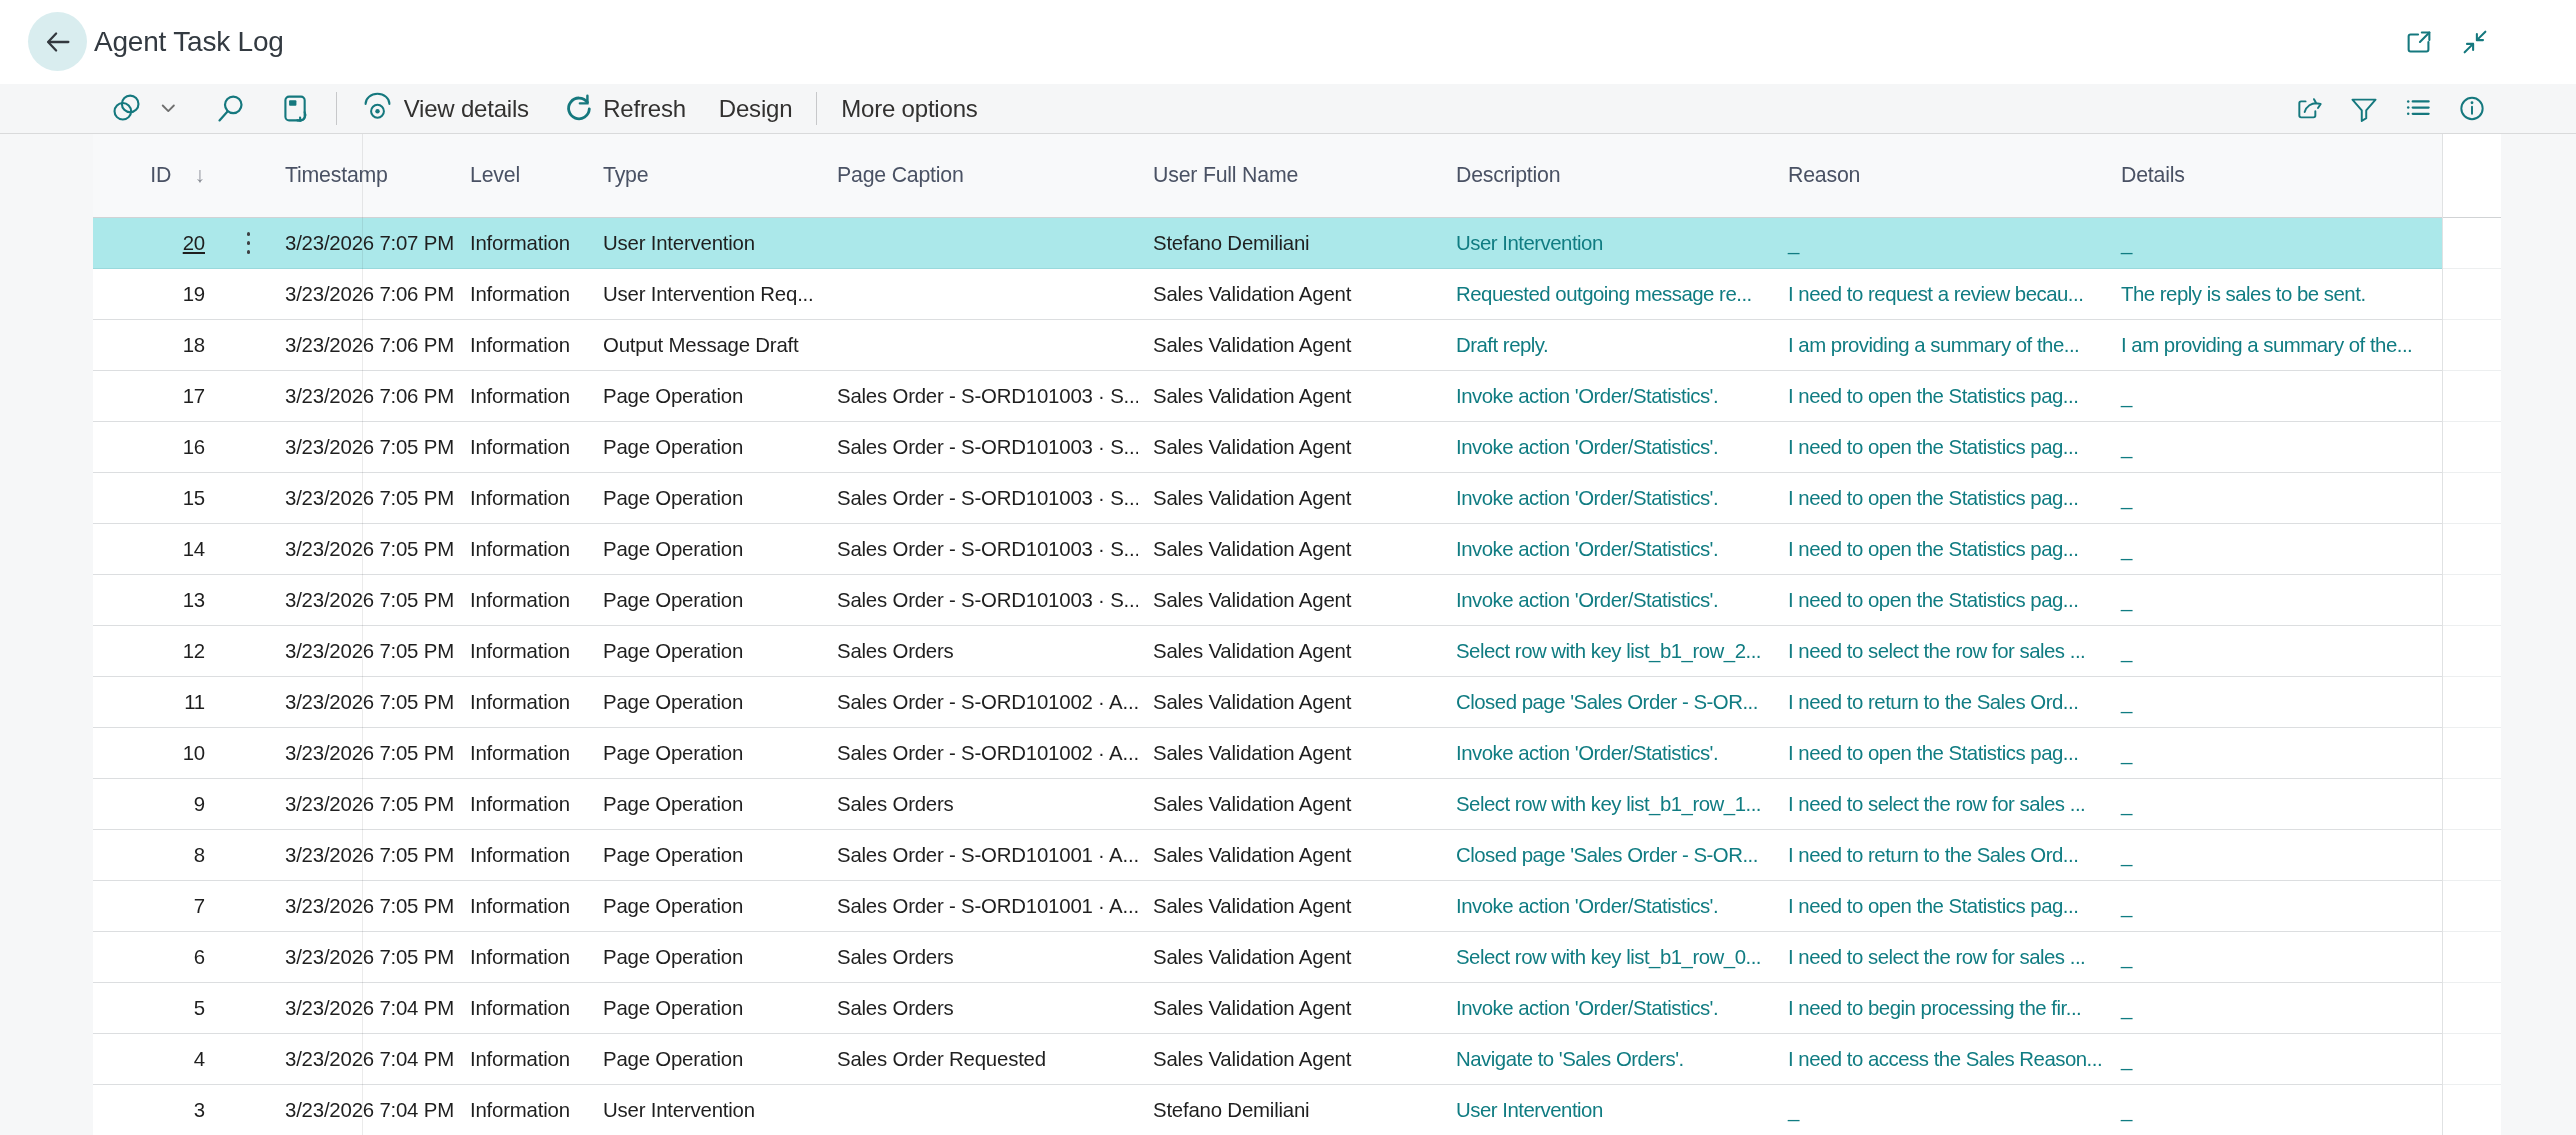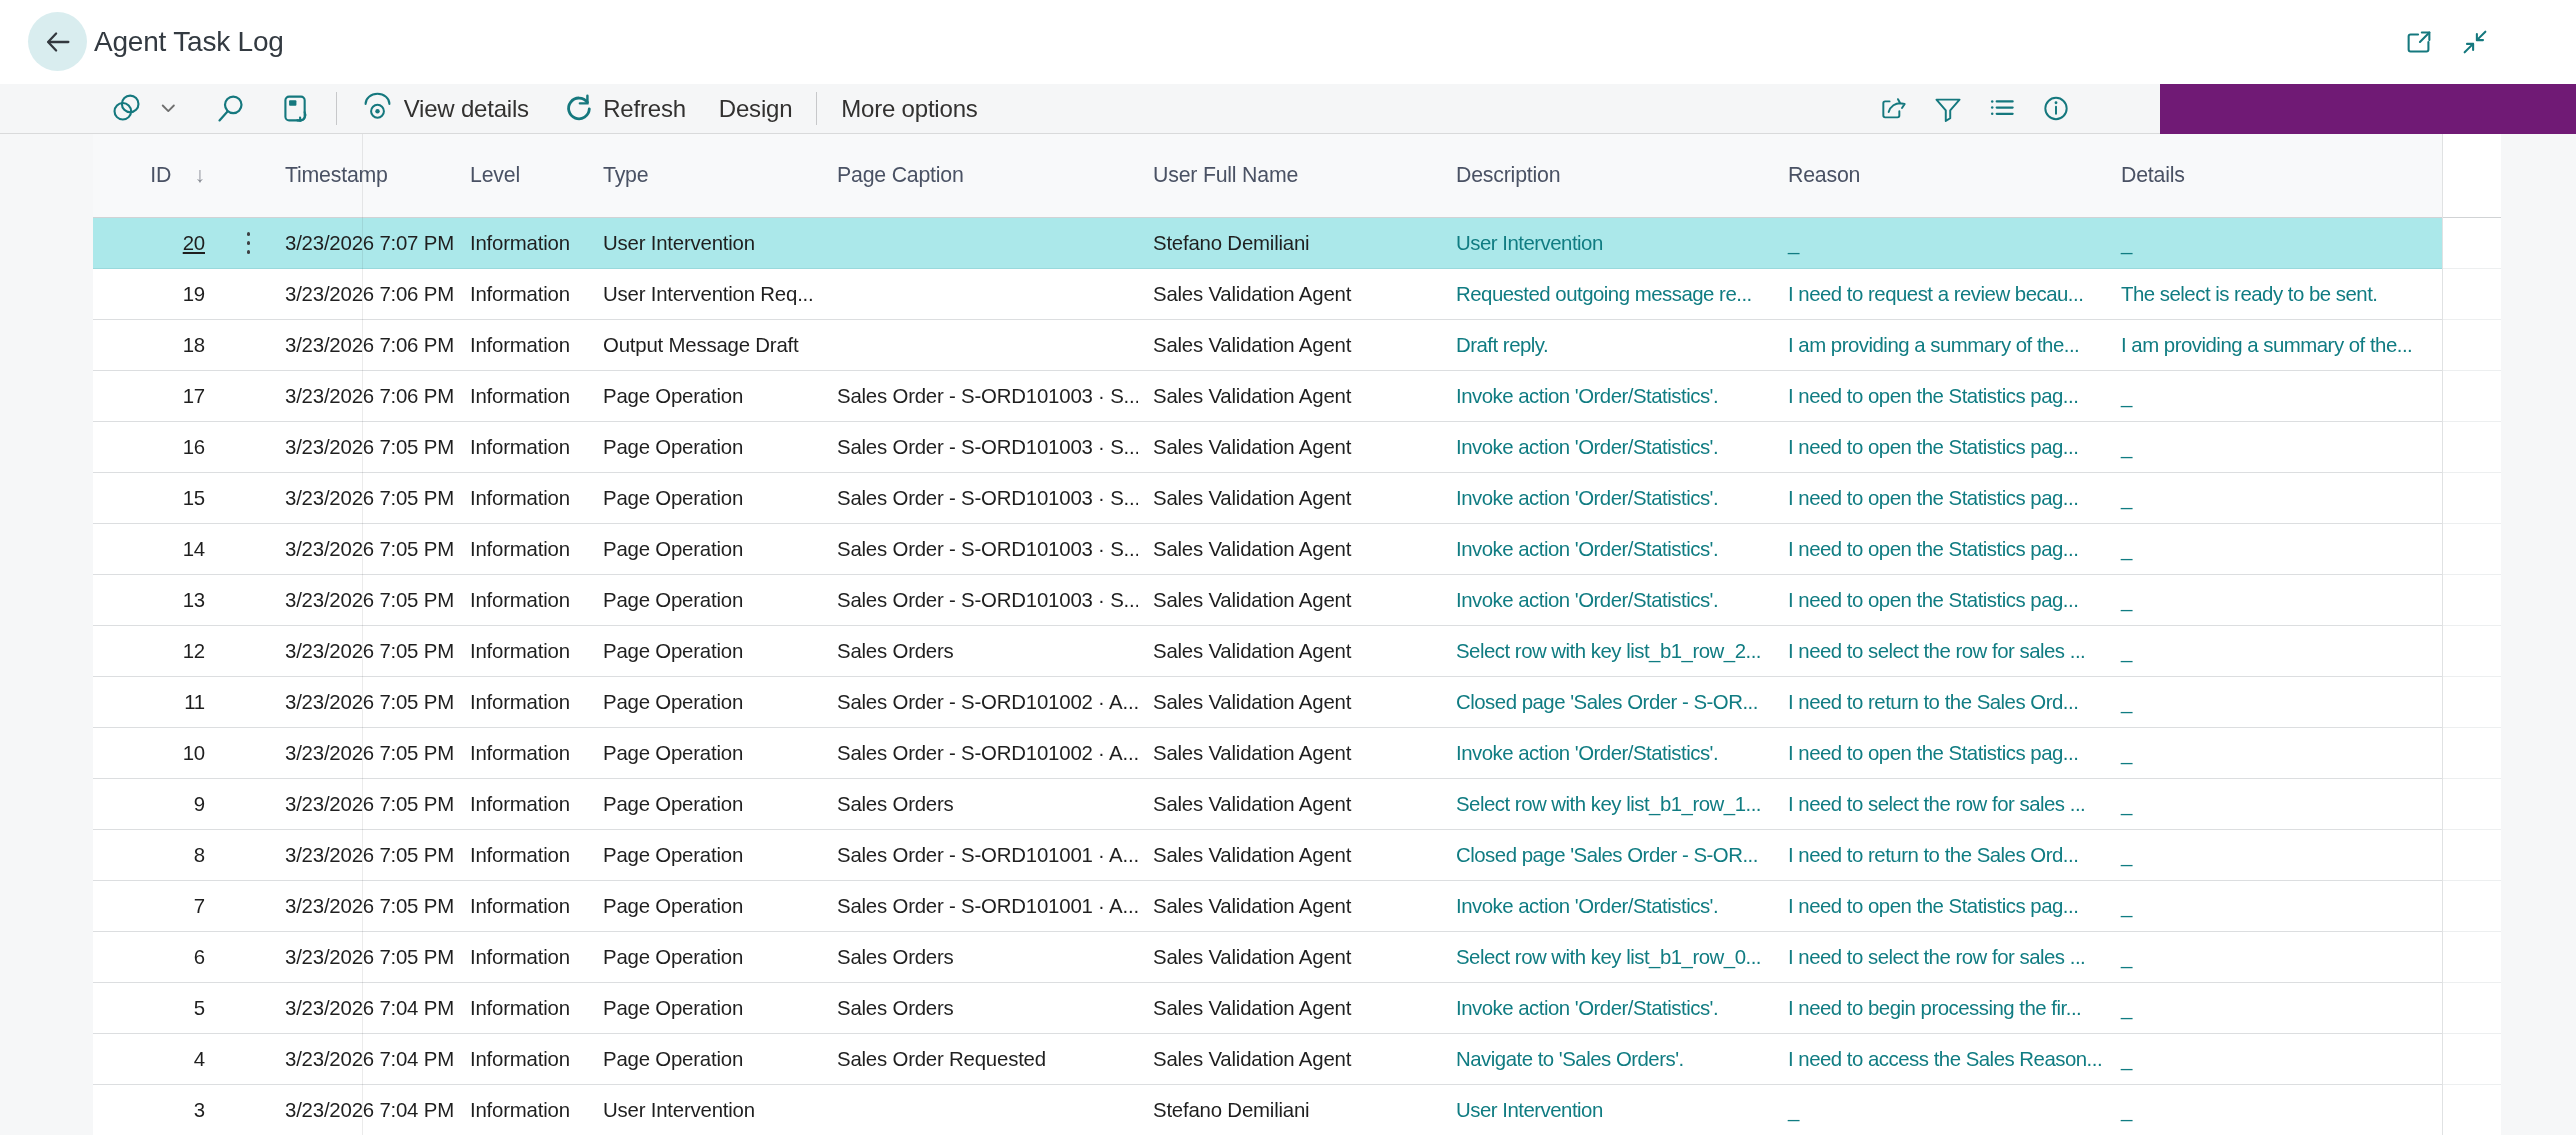--- a/index.html
+++ b/index.html
@@ -9,21 +9,21 @@
   
   .app-bar{position:absolute;left:0;top:0;width:2576px;height:84px;background:#fff;}
   .back-btn{position:absolute;left:28px;top:12px;width:59px;height:59px;border-radius:50%;
             background:#d9edef;display:flex;align-items:center;justify-content:center;cursor:pointer;}
   .page-title{position:absolute;left:94px;top:0;height:84px;display:flex;align-items:center;
               font-size:28px;color:#333a41;letter-spacing:-0.2px;}
   .appbar-icons{position:absolute;right:85px;top:0;height:84px;display:flex;align-items:center;gap:24px;}
   .icon-btn{width:32px;height:32px;display:flex;align-items:center;justify-content:center;cursor:pointer;}
 
   
-  .toolbar{position:absolute;left:0;top:84px;width:2160px;height:50px;background:#f5f6f7;
+  .toolbar{position:absolute;left:0;top:84px;width:2576px;height:50px;background:#f5f6f7;
            border-bottom:0.9px solid #d9dadb;box-sizing:border-box;display:flex;align-items:center;
            padding-left:109px;}
   .tb-group{display:flex;align-items:center;}
   .tb-btn{display:flex;align-items:center;gap:9.3px;font-size:24px;color:#323130;cursor:pointer;
           letter-spacing:-0.2px;white-space:nowrap;}
   .tb-sep{width:0.9px;height:33px;background:#c7c8ca;margin:0 24px;}
   .chev{margin-left:5.6px;}
   .toolbar-right{margin-left:auto;display:flex;align-items:center;gap:22px;padding-right:88px;}
 
   
@@ -249,21 +249,21 @@
               <span class="id-text">19</span>
             </div>
             <div class="cell c-menu"></div>
             <div class="cell c-ts">3/23/2026 7:06 PM</div>
             <div class="cell c-level">Information</div>
             <div class="cell c-type">User Intervention Req...</div>
             <div class="cell c-caption"></div>
             <div class="cell c-user">Sales Validation Agent</div>
             <div class="cell c-desc link">Requested outgoing message re...</div>
             <div class="cell c-reason link">I need to request a review becau...</div>
-            <div class="cell c-details link">The select is ready to be sent.</div>
+            <div class="cell c-details link">The reply is sales to be sent.</div>
           </div>
           <div class="row">
             <div class="cell c-id">
               <span class="id-text">18</span>
             </div>
             <div class="cell c-menu"></div>
             <div class="cell c-ts">3/23/2026 7:06 PM</div>
             <div class="cell c-level">Information</div>
             <div class="cell c-type">Output Message Draft</div>
             <div class="cell c-caption"></div>

